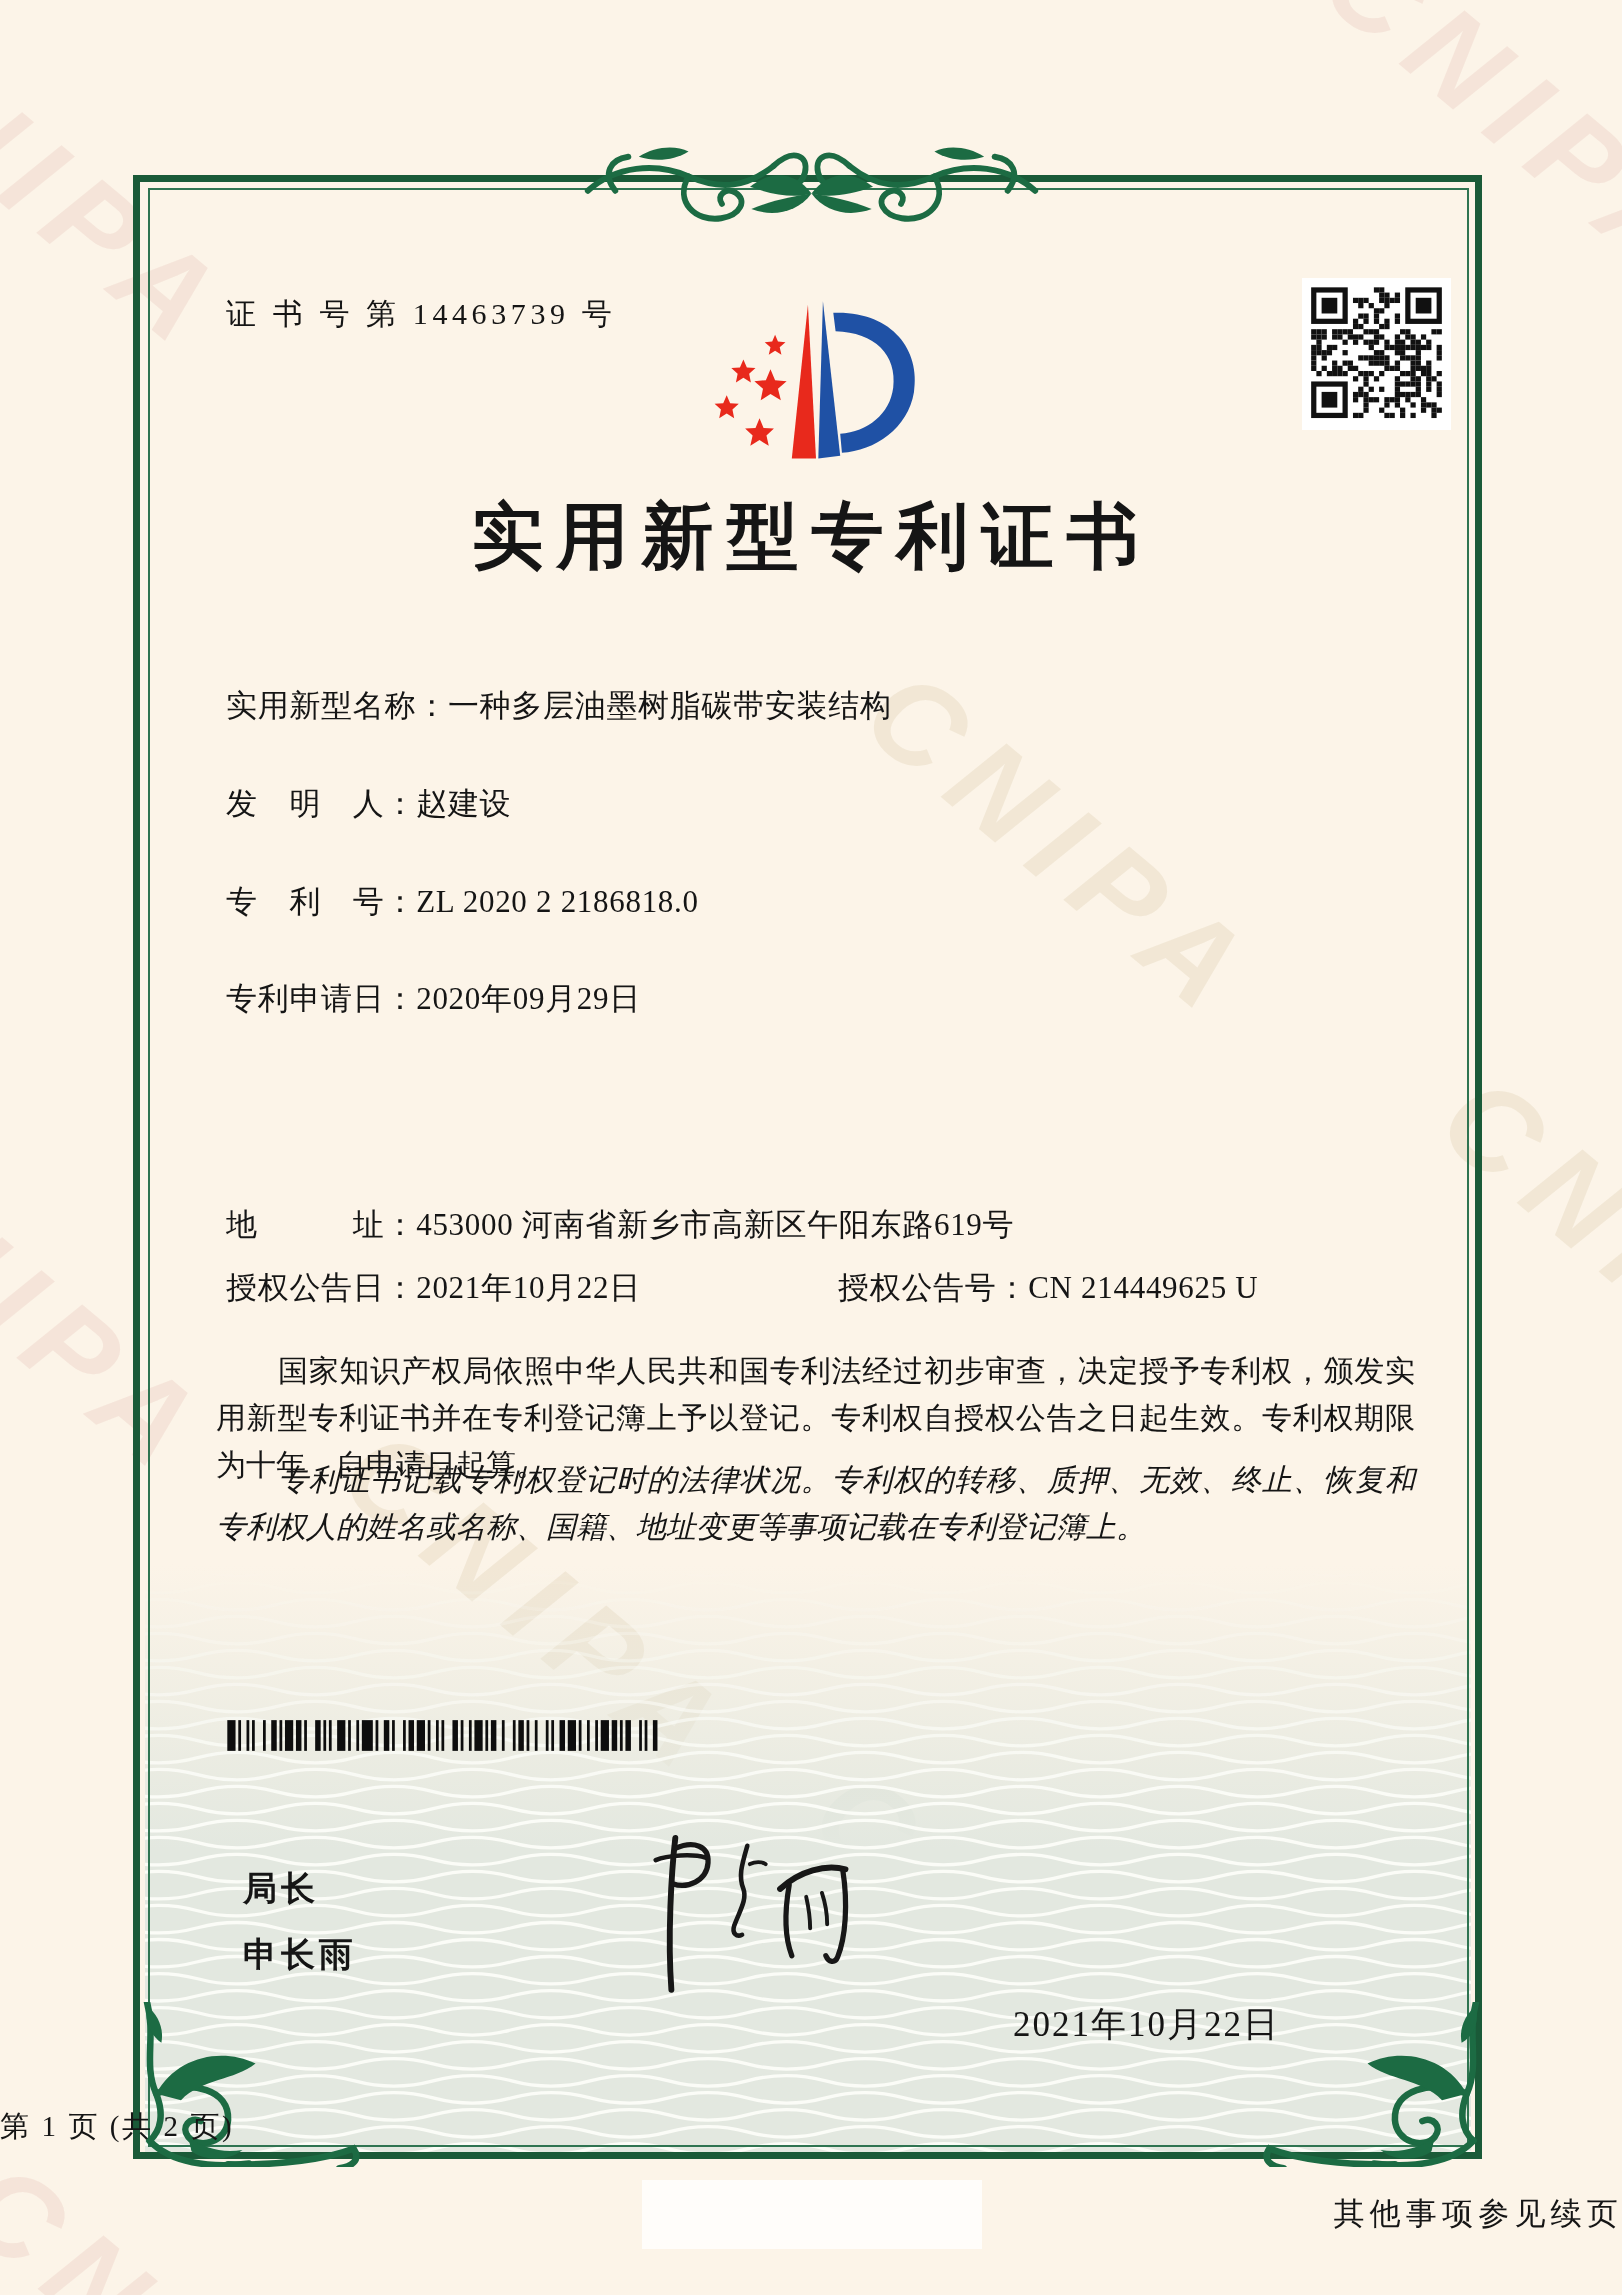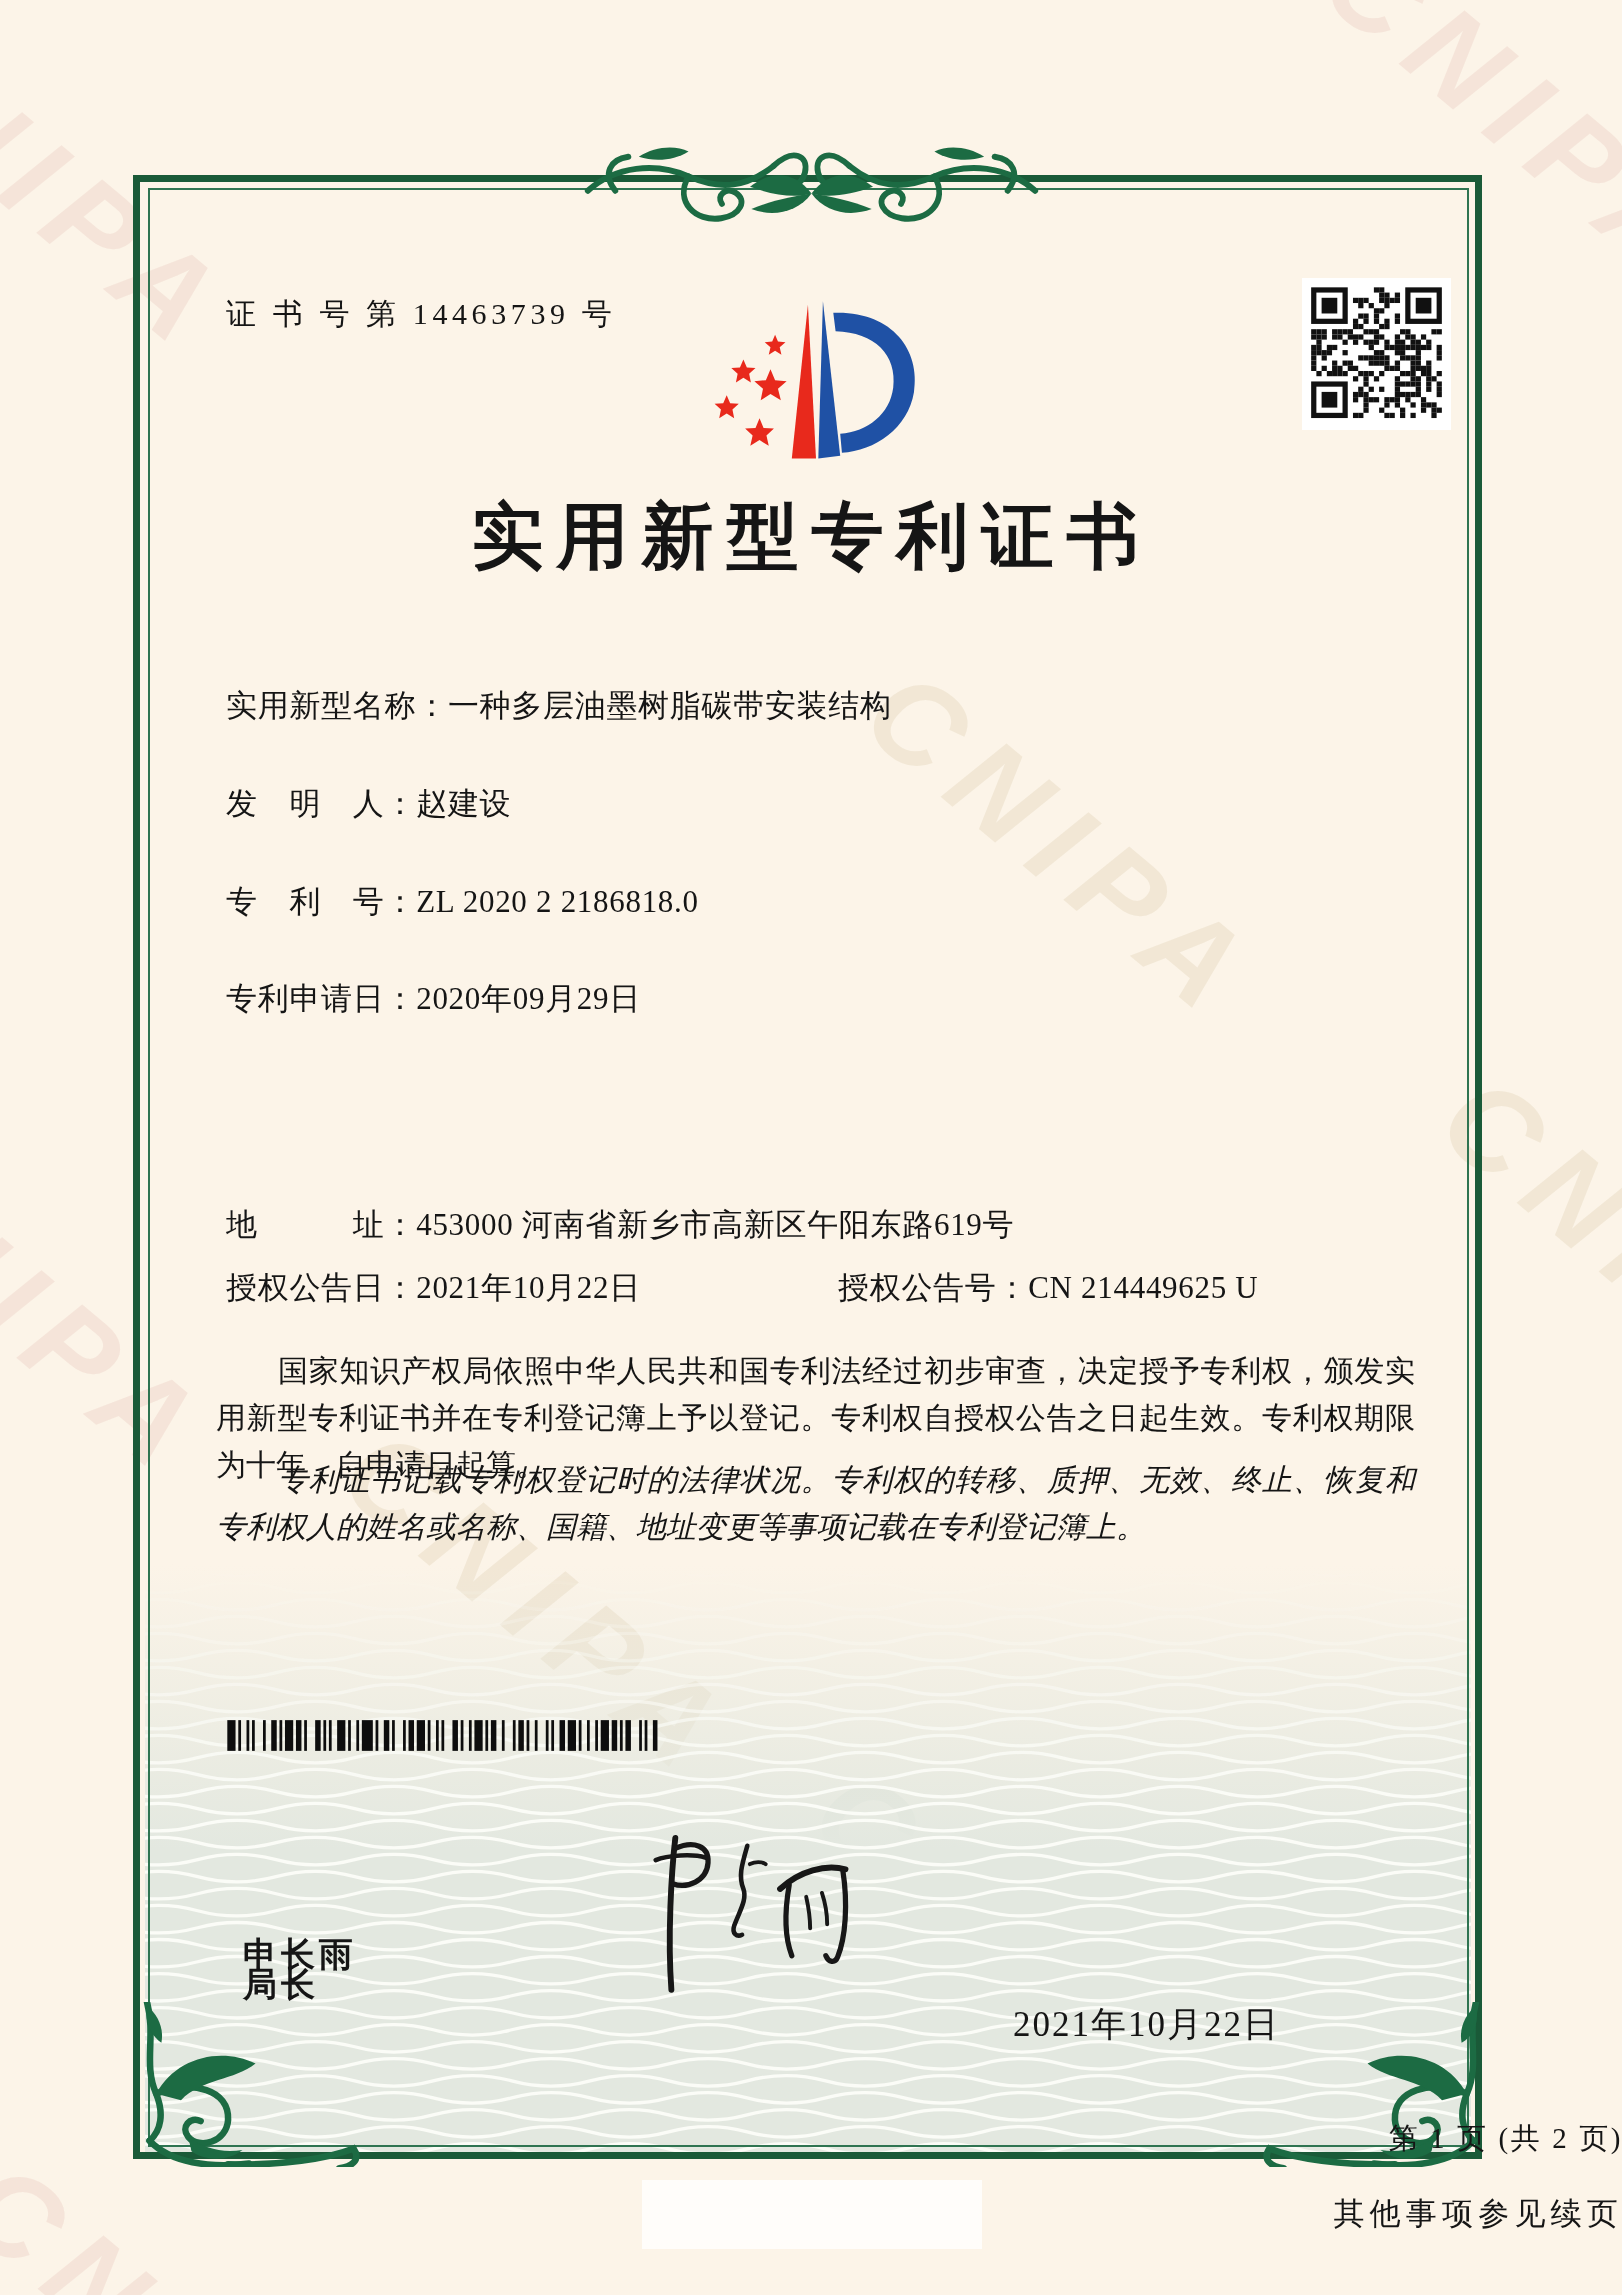--- a/index.html
+++ b/index.html
@@ -38,21 +38,21 @@
     background:linear-gradient(180deg, rgba(227,232,223,0) 0%, rgba(227,232,223,0.45) 22%, #e3e8e0 48%, #e3e8e0 100%);}
   .wave-zone svg{position:absolute; left:0; top:0;
     -webkit-mask-image:linear-gradient(180deg, transparent 0%, black 40%);
     mask-image:linear-gradient(180deg, transparent 0%, black 40%);}
   
   .barcode{position:absolute; left:226px; top:1720px;}
   .chief{position:absolute; left:243px; font-family:"Liberation Sans","DejaVu Sans",sans-serif;
     font-size:34px; font-weight:bold; letter-spacing:3.9px;}
   .signature{position:absolute; left:602px; top:1826px;}
   .issue-date{position:absolute; left:1013px; top:2001px; font-size:35px; letter-spacing:2px;}
-  .page-ind{position:absolute; left:0; right:0; top:2107px; text-align:right; font-size:29px; letter-spacing:2.6px;margin-top:12px;}
+  .page-ind{position:absolute; left:0; right:0; top:2107px; text-align:left; font-size:29px; letter-spacing:2.6px;}
   .cont-patch{position:absolute; left:50%; transform:translateX(-50%); top:2180px;
     width:340px; height:69px; background:#fffdfa;}
   .cont-note{position:absolute; left:0; right:0; top:2193px; text-align:right; font-size:31px; letter-spacing:5.2px;}
   .orn{position:absolute; pointer-events:none;}
 </style>
 </head>
 <body>
 
 <div id="page">
 
@@ -480,21 +480,21 @@
       <rect x="564.7999999999998" y="0" width="4.2" height="47" fill="#0d0d0d"></rect>
       <rect x="573.1999999999999" y="0" width="12.600000000000001" height="47" fill="#0d0d0d"></rect>
       <rect x="590" y="0" width="8.4" height="47" fill="#0d0d0d"></rect>
       <rect x="602.6" y="0" width="4.2" height="47" fill="#0d0d0d"></rect>
       <rect x="611.0000000000001" y="0" width="8.4" height="47" fill="#0d0d0d"></rect>
       <rect x="632.0000000000001" y="0" width="4.2" height="47" fill="#0d0d0d"></rect>
       <rect x="640.4000000000002" y="0" width="4.2" height="47" fill="#0d0d0d"></rect>
       <rect x="653.0000000000002" y="0" width="6.999999999999773" height="47" fill="#0d0d0d"></rect>
     </svg>
 
-  <div class="chief" style="top:1962px;">局长</div>
+  <div class="chief" style="top:1866px;">局长</div>
   <div class="chief" style="top:1932px;">申长雨</div>
 
   <svg class="signature" width="288" height="177" viewBox="0 0 440 270">
     <g stroke="#171717" fill="none" stroke-linecap="round" stroke-linejoin="round">
       <path d="M112,18 C106,70 100,170 106,250" stroke-width="9"></path>
       <path d="M112,34 C140,22 164,30 162,56 C160,84 130,96 108,88" stroke-width="8"></path>
       <path d="M82,52 C100,44 140,42 158,48" stroke-width="7"></path>
       <path d="M222,30 C214,58 208,76 216,96 C222,112 210,130 202,152 C198,164 206,170 214,166" stroke-width="7"></path>
       <path d="M226,58 C234,54 244,54 250,58" stroke-width="6"></path>
       <path d="M272,96 C302,68 342,58 372,66" stroke-width="9"></path>

